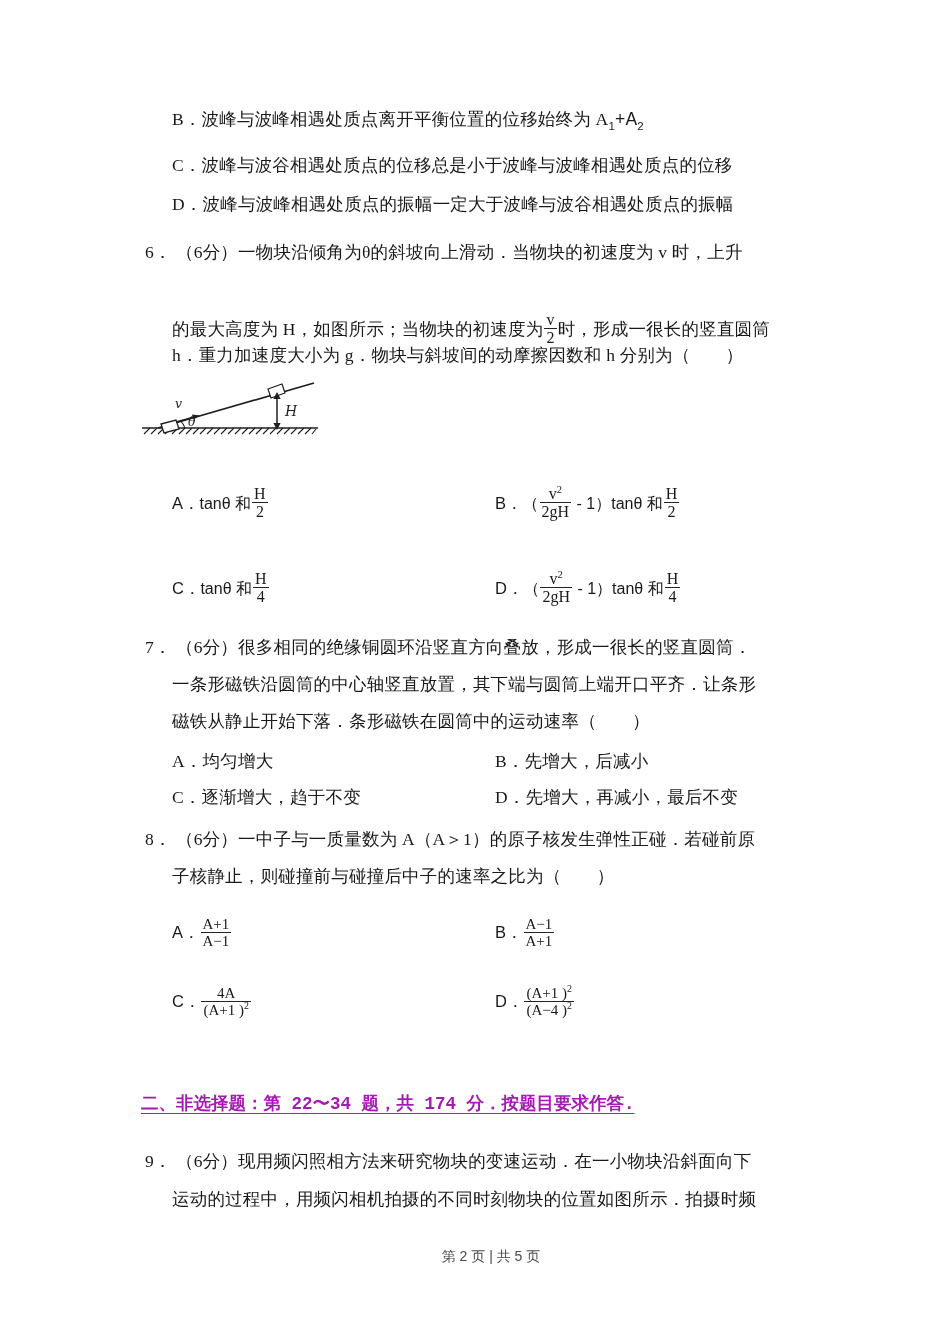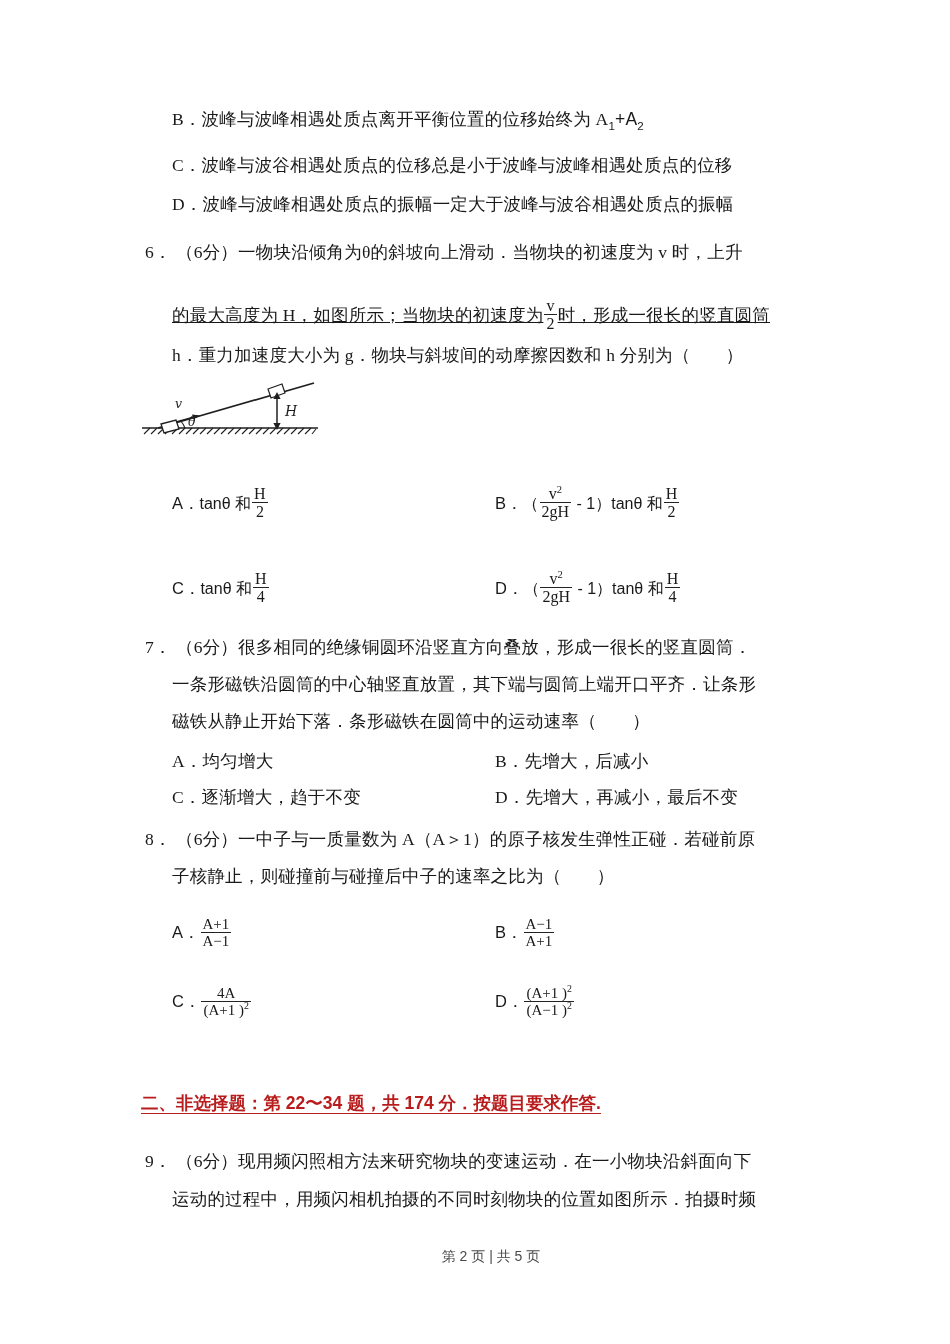--- a/index.html
+++ b/index.html
@@ -73,25 +73,25 @@
     padding: 0px 2px 0 2px;
   }
   .frac.small { font-size: 15px; }
 
   sup.ex { font-size: 0.66em; vertical-align: super; line-height: 0; }
   sub.sb { font-size: 0.66em; vertical-align: sub; line-height: 0; }
 
   
   .section-head {
     position: absolute;
-    font-family: Liberation Sans, sans-serif;
+    font-family: Liberation Mono, monospace;
     font-weight: bold;
     font-size: 17.5px;
     white-space: nowrap;
-    color: #b91c1c;
+    color: #a21caf;
     text-decoration: underline;
     text-underline-offset: 4px;
     text-decoration-thickness: 1.3px;
   }
 
   
   .footer {
     position: absolute;
     width: 950px;
     text-align: center;
@@ -113,21 +113,21 @@
 
   <div class="line ser" style="left:172px; top:106px;"><span>B．波峰与波峰相遇处质点离开平衡位置的位移始终为 A</span><span class="sans"><sub class="sb">1</sub></span><span class="sans">+A</span><span class="sans"><sub class="sb">2</sub></span></div>
 
   <div class="line ser" style="left:172px; top:152px;">C．波峰与波谷相遇处质点的位移总是小于波峰与波峰相遇处质点的位移</div>
 
   <div class="line ser" style="left:172px; top:191px;">D．波峰与波峰相遇处质点的振幅一定大于波峰与波谷相遇处质点的振幅</div>
 
   <div class="qnum ser" style="left:145px; top:239px;">6．</div>
   <div class="line ser" style="left:176px; top:239px;"><span>（6分）</span><span>一物块沿倾角为θ的斜坡向上滑动．当物块的初速度为 v 时，上升</span></div>
 
-  <div class="line ser" style="left:172px; top:297px;text-decoration:underline;"><span>的最大高度为 H，如图所示；当物块的初速度为</span><span class="frac ser"><span class="num">v</span><span class="den">2</span></span><span>时，形成一很长的竖直圆筒</span></div>
+  <div class="line ser" style="left:172px; top:311px;"><span>的最大高度为 H，如图所示；当物块的初速度为</span><span class="frac ser"><span class="num">v</span><span class="den">2</span></span><span>时，形成一很长的竖直圆筒</span></div>
 
   <div class="line ser" style="left:172px; top:342px;">h．重力加速度大小为 g．物块与斜坡间的动摩擦因数和 h 分别为（　　）</div>
 
   <div class="figure-q6" style="left:138px; top:372px; width:220px; height:68px;">
     <svg width="220" height="68" viewBox="0 0 220 68" xmlns="http://www.w3.org/2000/svg">
 
       <line x1="4" y1="56" x2="180" y2="56" stroke="#1f1f1f" stroke-width="1.6"></line>
 
       <g stroke="#1f1f1f" stroke-width="1.1">
         <line x1="6" y1="62" x2="12" y2="56"></line>
@@ -206,21 +206,21 @@
   <div class="qnum ser" style="left:145px; top:826px;">8．</div>
   <div class="line ser" style="left:176px; top:826px;"><span>（6分）</span><span>一中子与一质量数为 A（A＞1）的原子核发生弹性正碰．若碰前原</span></div>
   <div class="line ser" style="left:172px; top:863px;">子核静止，则碰撞前与碰撞后中子的速率之比为（　　）</div>
 
   <div class="opt" style="left:172px; top:916px;"><span class="optlabel">A．</span><span class="frac ser small"><span class="num">A+1</span><span class="den">A−1</span></span></div>
 
   <div class="opt" style="left:495px; top:916px;"><span class="optlabel">B．</span><span class="frac ser small"><span class="num">A−1</span><span class="den">A+1</span></span></div>
 
   <div class="opt" style="left:172px; top:985px;"><span class="optlabel">C．</span><span class="frac ser small"><span class="num">4A</span><span class="den"><span>(A+1 )</span><sup class="ex">2</sup></span></span></div>
 
-  <div class="opt" style="left:495px; top:985px;"><span class="optlabel">D．</span><span class="frac ser small"><span class="num"><span>(A+1 )</span><sup class="ex">2</sup></span><span class="den"><span>(A−1 )</span><sup class="ex">2</sup></span></span></div>
+  <div class="opt" style="left:495px; top:985px;"><span class="optlabel">D．</span><span class="frac ser small"><span class="num"><span>(A+1 )</span><sup class="ex">2</sup></span><span class="den"><span>(A−4 )</span><sup class="ex">2</sup></span></span></div>
 
   <div class="section-head" style="left:141px; top:1091px;">二、非选择题：第 22〜34 题，共 174 分．按题目要求作答.</div>
 
   <div class="qnum ser" style="left:145px; top:1148px;">9．</div>
   <div class="line ser" style="left:176px; top:1148px;"><span>（6分）</span><span>现用频闪照相方法来研究物块的变速运动．在一小物块沿斜面向下</span></div>
   <div class="line ser" style="left:172px; top:1186px;">运动的过程中，用频闪相机拍摄的不同时刻物块的位置如图所示．拍摄时频</div>
 
   <div class="footer" style="left:0; top:1248px;padding-left:16px;">第 2 页  |  共 5 页</div>
 
 </div>

